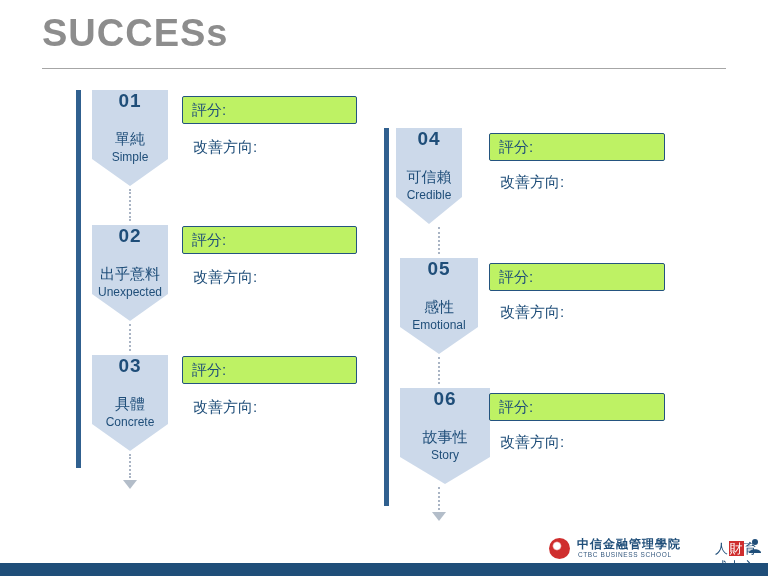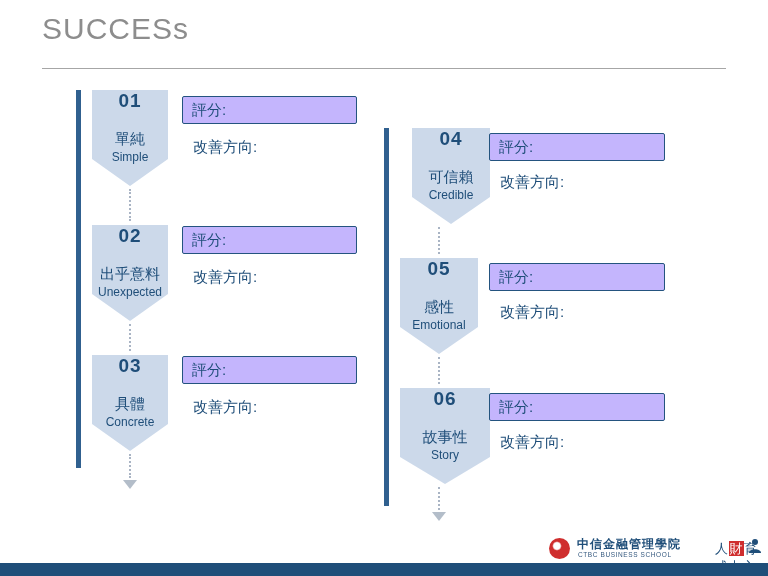--- a/index.html
+++ b/index.html
@@ -11,63 +11,63 @@
     --connector:#a9b4c4;
     --bottom-bar:#1f4e79;
   }
   html,body{margin:0;padding:0;}
   body{
     width:768px;height:576px;position:relative;overflow:hidden;
     background:#ffffff;font-family:"Liberation Sans",sans-serif;
   }
   .title{
     position:absolute;left:42px;top:12px;
-    font-size:30px;font-weight:normal;color:var(--title-gray);
+    font-size:38px;font-weight:bold;color:var(--title-gray);
     letter-spacing:1px;
   }
   .title-rule{position:absolute;left:42px;top:68px;width:684px;height:1px;background:#a6a6a6;}
 
   .vbar{position:absolute;width:5px;background:var(--bar-blue);}
   .vbar.left{left:76px;top:90px;height:378px;}
   .vbar.right{left:384px;top:128px;height:378px;}
 
   .badge{
     position:absolute;width:76px;height:96px;text-align:center;color:var(--accent);
     background:var(--badge-fill);
     clip-path:polygon(0 0,100% 0,100% 72%,50% 100%,0 72%);
     box-sizing:border-box;padding-top:0;
   }
   .badge .num{font-size:19px;font-weight:bold;letter-spacing:1px;}
   .badge .zh{font-size:15px;margin-top:18px;}
   .badge .en{font-size:12px;margin-top:1px;}
   .b1{left:92px;top:90px;}
   .b2{left:92px;top:225px;}
   .b3{left:92px;top:355px;}
-  .b4{left:412px;top:128px;width:78px;}
+  .b4{left:396px;top:128px;width:66px;}
   .b5{left:400px;top:258px;width:78px;text-align:center;}
   .b6{left:400px;top:388px;width:90px;}
 
   .connector{position:absolute;width:0;border-left:2px dotted var(--connector);}
   .c1{left:129px;top:189px;height:32px;}
   .c2{left:129px;top:324px;height:27px;}
   .c3{left:129px;top:454px;height:24px;}
   .c4{left:438px;top:227px;height:27px;}
   .c5{left:438px;top:357px;height:27px;}
   .c6{left:438px;top:487px;height:23px;}
   .arrowhead{
     position:absolute;width:0;height:0;
     border-left:7px solid transparent;border-right:7px solid transparent;
     border-top:9px solid #b3bdc9;
   }
   .a1{left:123px;top:480px;}
   .a2{left:432px;top:512px;}
 
   .scorebox{
     position:absolute;width:175px;height:28px;box-sizing:border-box;
-    border:1px solid #24547f;border-radius:2px;background:#c4b5fd;
+    border:1px solid #24547f;border-radius:2px;background:#bef264;
     color:var(--accent);font-size:15px;line-height:26px;padding-left:9px;
   }
   .sb1{left:182px;top:96px;}
   .sb2{left:182px;top:226px;}
   .sb3{left:182px;top:356px;}
   .sb4{left:489px;top:133px;width:176px;}
   .sb5{left:489px;top:263px;width:176px;}
   .sb6{left:489px;top:393px;width:176px;}
 
   .improve{position:absolute;color:var(--accent);font-size:15px;}

